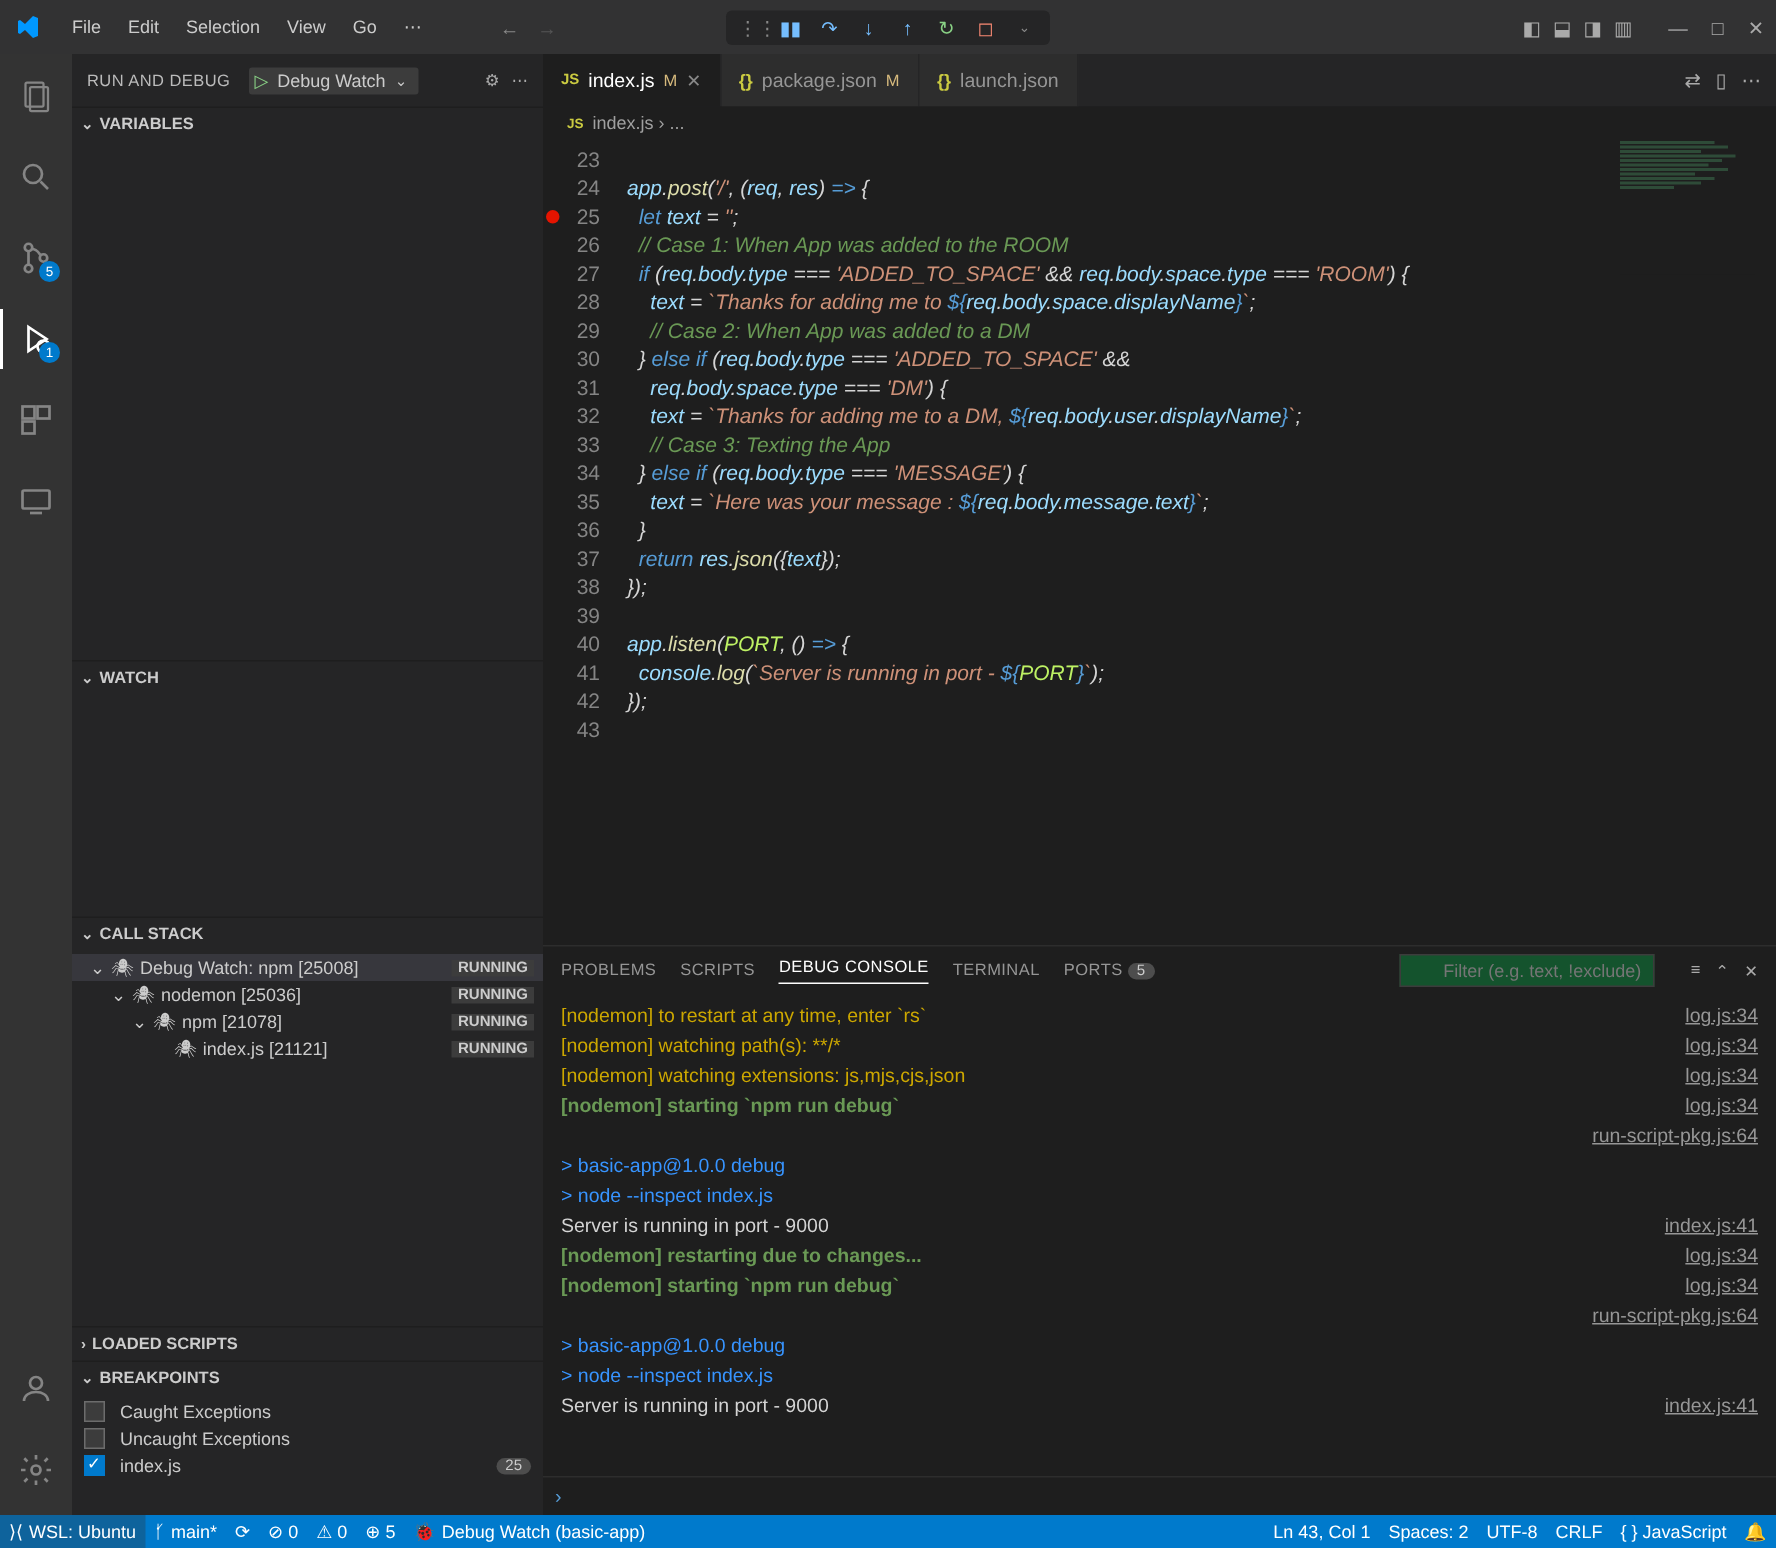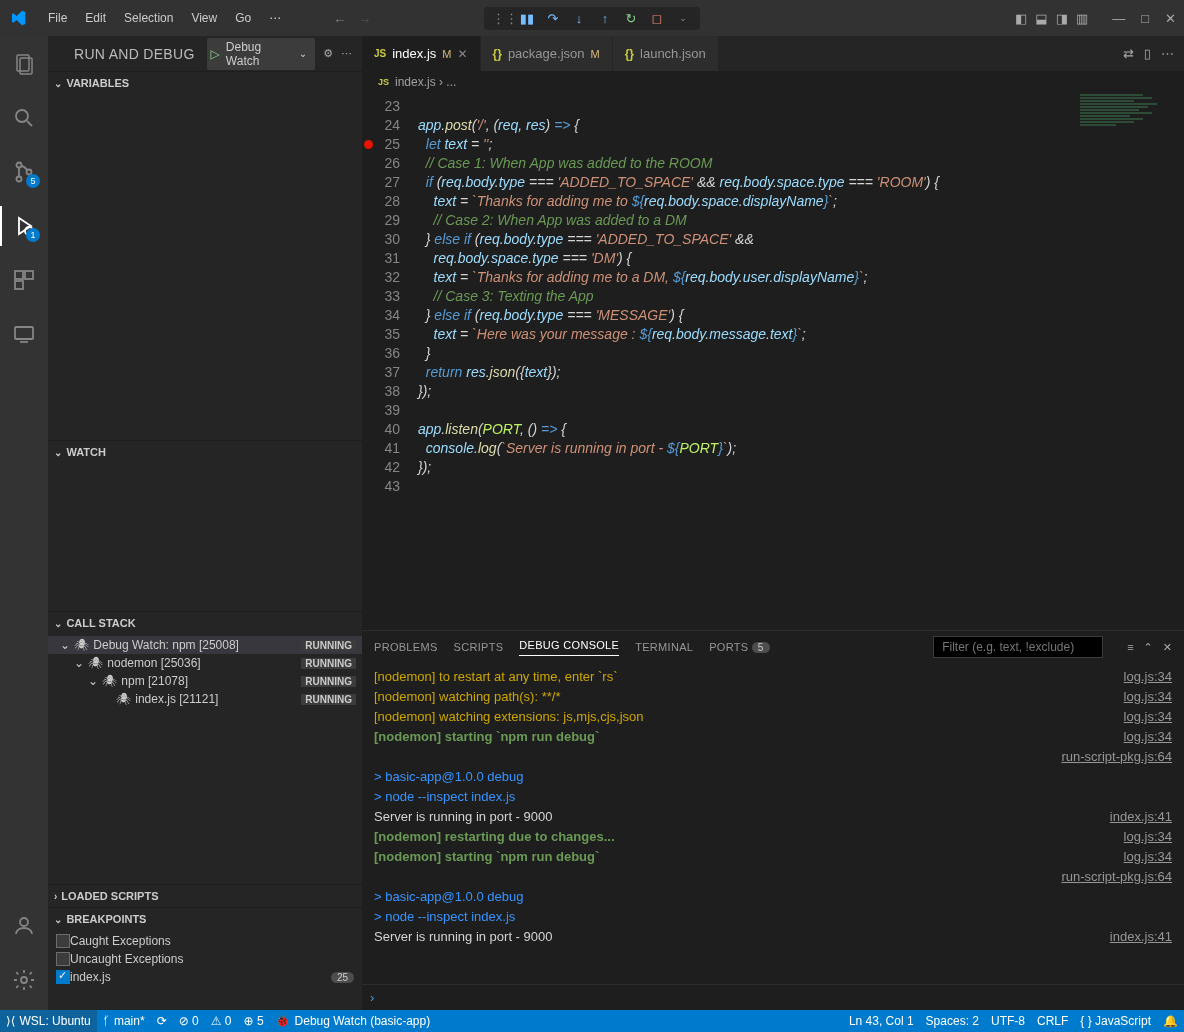--- a/index.html
+++ b/index.html
@@ -15,33 +15,33 @@
 .titlebar .right .layout { display:flex; gap:8px; color:#aaa; }
 .titlebar .right .win { display:flex; gap:16px; margin-left:14px; color:#aaa; }
 .body { flex:1; display:flex; overflow:hidden; }
 .activitybar { width:48px; background:#333333; display:flex; flex-direction:column; align-items:center; padding-top:8px; gap:14px; }
 .activitybar .ab-item { width:48px; height:40px; display:flex; align-items:center; justify-content:center; color:#858585; cursor:pointer; position:relative; }
 .activitybar .ab-item.active { color:#fff; border-left:2px solid #fff; }
 .activitybar .ab-item .badge { position:absolute; bottom:4px; right:8px; background:#007acc; color:#fff; font-size:9px; width:14px; height:14px; border-radius:50%; display:flex; align-items:center; justify-content:center; }
 .activitybar .bottom { margin-top:auto; margin-bottom:10px; display:flex; flex-direction:column; gap:14px; }
 .sidebar { width:314px; background:#252526; display:flex; flex-direction:column; overflow:hidden; font-size:11px; }
 .sb-header { height:35px; display:flex; align-items:center; padding:0 10px; gap:8px; }
-.sb-header .title { font-size:14px; color:#bbbbbb; flex:0 0 auto; letter-spacing:0.3px;margin-left:16px; }
+.sb-header .title { font-size:11px; color:#bbbbbb; flex:0 0 auto; letter-spacing:0.3px; }
 .sb-header .config { display:flex; align-items:center; gap:6px; background:#3c3c3c; padding:2px 8px 2px 4px; margin-left:4px; border-radius:2px; font-size:12px; }
 .sb-header .play { color:#89d185; }
 .sb-header .gear { margin-left:auto; color:#aaa; }
 .sb-section { border-top:1px solid #1e1e1e; }
 .sb-section-hdr { height:22px; display:flex; align-items:center; padding:0 6px; gap:4px; font-weight:600; font-size:11px; cursor:pointer; }
 .sb-section-hdr .chev { font-size:10px; color:#ccc; }
 .sb-section-body { padding:2px 0; }
 .cs-item { display:flex; align-items:center; padding:2px 6px 2px 12px; gap:4px; font-size:12px; }
 .cs-item .badge-run { margin-left:auto; background:#3c3c3c; padding:0 4px; font-size:10px; color:#ccc;font-weight:bold; }
 .cs-item.sel { background:#37373d; }
 .cs-item .bug { color:#ccc; }
-.bp-item { display:flex; align-items:center; padding:2px 8px; gap:0; font-size:12px; }
+.bp-item { display:flex; align-items:center; padding:2px 8px; gap:10px; font-size:12px; }
 .bp-item .cb { width:14px; height:14px; background:#3c3c3c; border:1px solid #6c6c6c; display:inline-block; }
 .bp-item .cb.checked { background:#007acc; border-color:#007acc; position:relative; }
 .bp-item .cb.checked::after { content:"✓"; position:absolute; top:-2px; left:1px; font-size:11px; color:#fff; }
 .bp-item .count { margin-left:auto; background:#4d4d4d; padding:0 6px; border-radius:8px; font-size:10px; }
 .editor-area { flex:1; display:flex; flex-direction:column; background:#1e1e1e; overflow:hidden; }
 .tabs { height:35px; background:#252526; display:flex; align-items:stretch; }
 .tab { display:flex; align-items:center; gap:6px; padding:0 12px; background:#2d2d2d; color:#969696; font-size:13px; cursor:pointer; border-right:1px solid #252526; }
 .tab.active { background:#1e1e1e; color:#fff; }
 .tab .ic-js { color:#cbcb41; font-size:10px; font-weight:700; }
 .tab .ic-json { color:#cbcb41; font-size:12px; font-weight:700; }
@@ -64,21 +64,21 @@
 .tok-const { color:#bef264; }
 .tok-tmpl { color:#569cd6; }
 .minimap { position:absolute; right:14px; top:0; width:90px; height:90px; background:#1e1e1e; opacity:0.6; overflow:hidden; }
 .minimap div { height:2px; margin:1px 0; background:#3a6a4a; }
 .panel { height:380px; background:#1e1e1e; border-top:1px solid #2d2d2d; display:flex; flex-direction:column; }
 .panel-tabs { height:32px; display:flex; align-items:center; padding:0 12px; gap:16px; font-size:11px; }
 .panel-tabs .pt { color:#969696; cursor:pointer; letter-spacing:0.3px; }
 .panel-tabs .pt.active { color:#fff; border-bottom:1px solid #fff; padding-bottom:4px; }
 .panel-tabs .badge { background:#4d4d4d; padding:0 6px; border-radius:8px; font-size:10px; color:#ccc; }
 .panel-tabs .filter { margin-left:auto; }
-.panel-tabs .filter input { background:#000000; border:1px solid #3c3c3c; color:#ccc; padding:3px 8px; font-size:12px; width:170px; }
+.panel-tabs .filter input { background:#14532d; border:1px solid #3c3c3c; color:#ccc; padding:3px 8px; font-size:12px; width:170px;text-align:right; }
 .panel-tabs .picons { display:flex; gap:10px; color:#aaa; margin-left:8px; }
 .console { flex:1; overflow:auto; font-family:Consolas, monospace; font-size:13px; line-height:20px; padding:4px 12px; }
 .console .row { display:flex; justify-content:space-between; }
 .console .row .src { color:#969696; text-decoration:underline; }
 .c-nodemon { color:#cca700; }
 .c-green { color:#6a9955;font-weight:bold; }
 .c-blue { color:#3794ff; }
 .c-white { color:#d4d4d4; }
 .console-input { height:26px; border-top:1px solid #2d2d2d; display:flex; align-items:center; padding:0 8px; color:#569cd6; }
 .statusbar { height:22px; background:#007acc; color:#fff; display:flex; align-items:center; font-size:12px; padding:0; }

